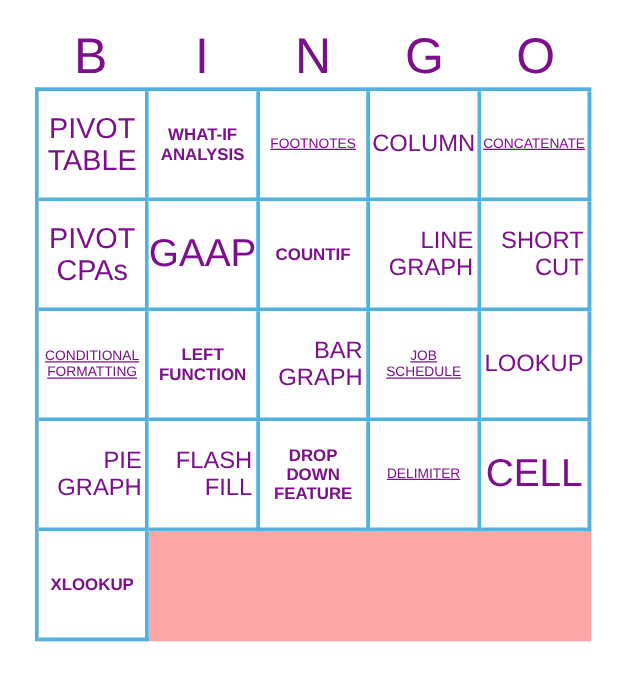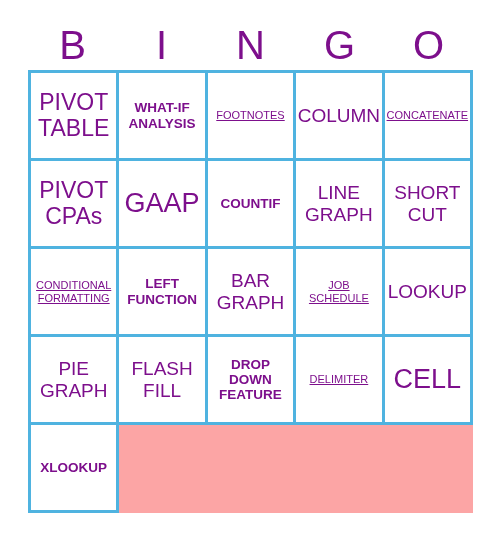--- a/index.html
+++ b/index.html
@@ -45,23 +45,23 @@
   }
   .cell span{
     display:block;
     color:var(--ink);
     line-height:1.12;
     font-weight:400;
     word-break:normal;
   }
 
   
-  .s-xl  span{font-size:27px;text-align:center;}
+  .s-xl  span{font-size:31px;text-align:center;}
   .s-lg  span{font-size:23px;}
-  .s-md  span{font-size:19px;}
+  .s-md  span{font-size:19px;text-align:right;}
   .s-sm  span{font-size:13.5px;font-weight:bold;}
   .s-xs  span{font-size:11px;text-decoration:underline;}
   .s-free span{font-size:29px;}
 
   :root{
     --ink:#7d0f8c;
     --line:#4fb3e0;
   }
 </style>
 </head>

